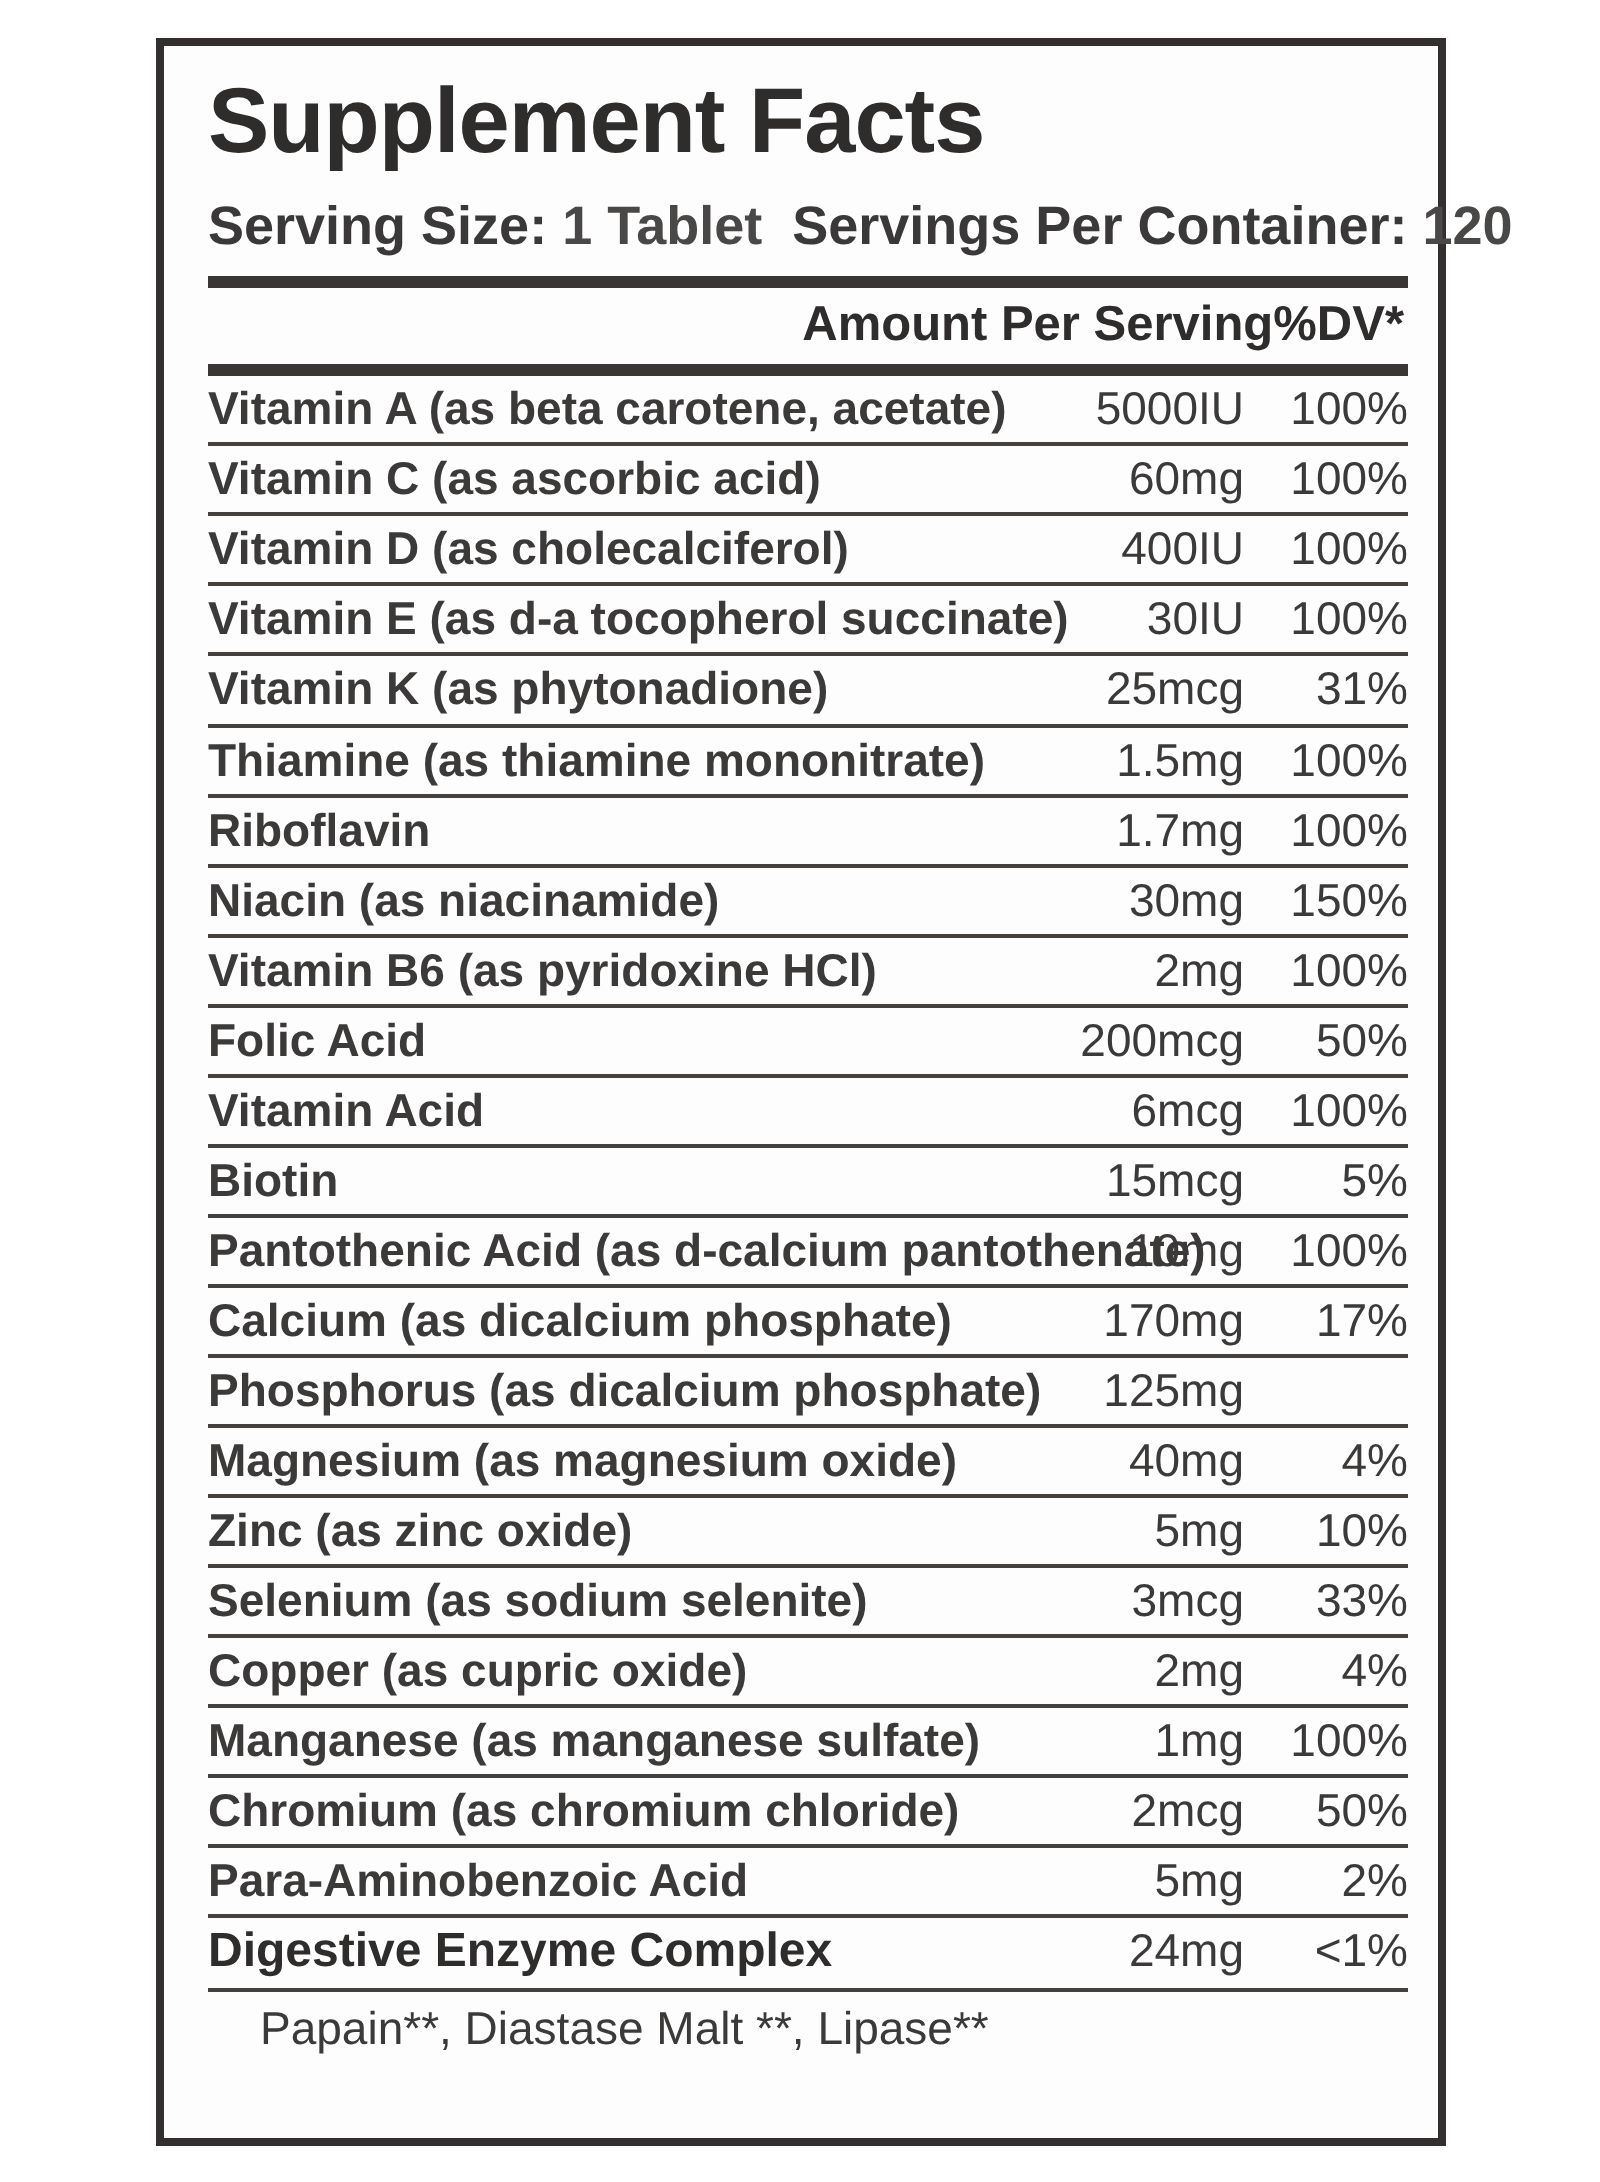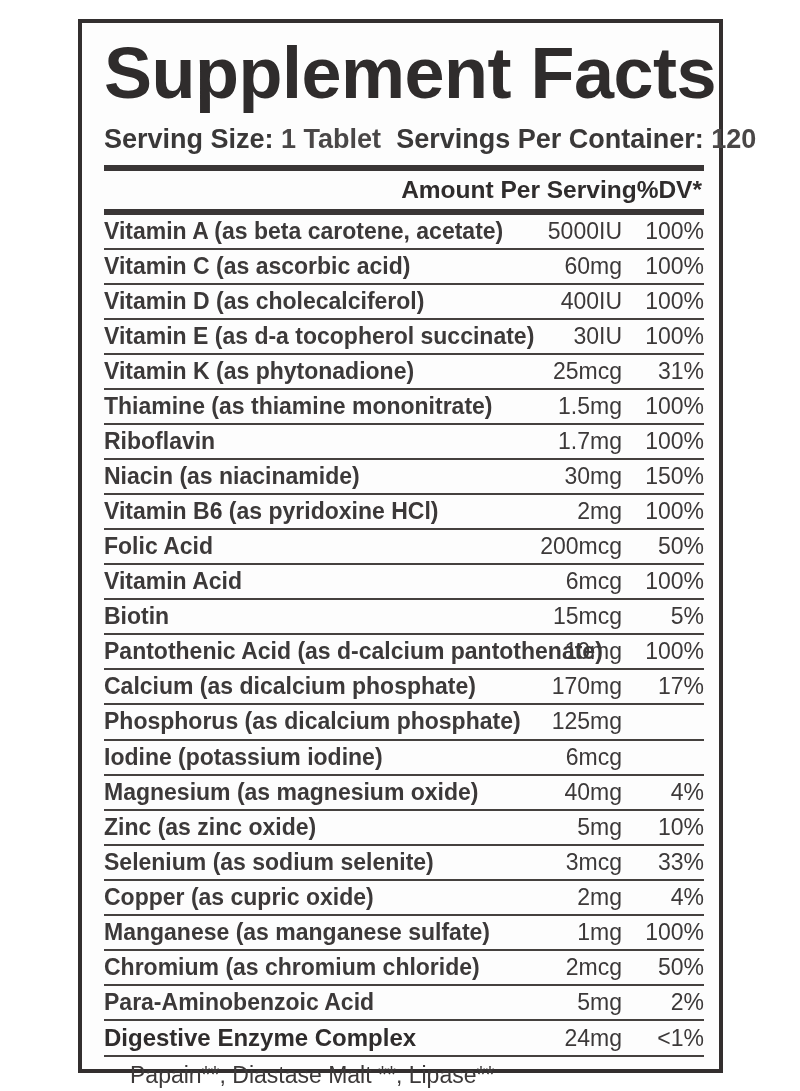--- a/index.html
+++ b/index.html
@@ -28,21 +28,21 @@
 
   .inner {
     position: absolute;
     left: 22px;
     top: 14px;
     width: 600px;
     box-sizing: border-box;
   }
 
   .title {
-    font-size: 72px;
+    font-size: 46px;
     font-weight: bold;
     letter-spacing: -0.5px;
     line-height: 1.02;
     color: #2f2c2c;
     margin: 0 0 8px 0;
     white-space: nowrap;
   }
 
   .serving-line {
     font-size: 27px;
@@ -224,25 +224,20 @@
             <td class="nut-name">Calcium (as dicalcium phosphate)</td>
             <td class="nut-amt">170mg</td>
             <td class="nut-dv">17%</td>
           </tr>
           <tr>
             <td class="nut-name">Phosphorus (as dicalcium phosphate)</td>
             <td class="nut-amt">125mg</td>
             <td class="nut-dv"></td>
           </tr>
           <tr>
-            <td class="nut-name">Iodine (potassium iodine)</td>
-            <td class="nut-amt">6mcg</td>
-            <td class="nut-dv"></td>
-          </tr>
-          <tr>
             <td class="nut-name">Magnesium (as magnesium oxide)</td>
             <td class="nut-amt">40mg</td>
             <td class="nut-dv">4%</td>
           </tr>
           <tr>
             <td class="nut-name">Zinc (as zinc oxide)</td>
             <td class="nut-amt">5mg</td>
             <td class="nut-dv">10%</td>
           </tr>
           <tr>

